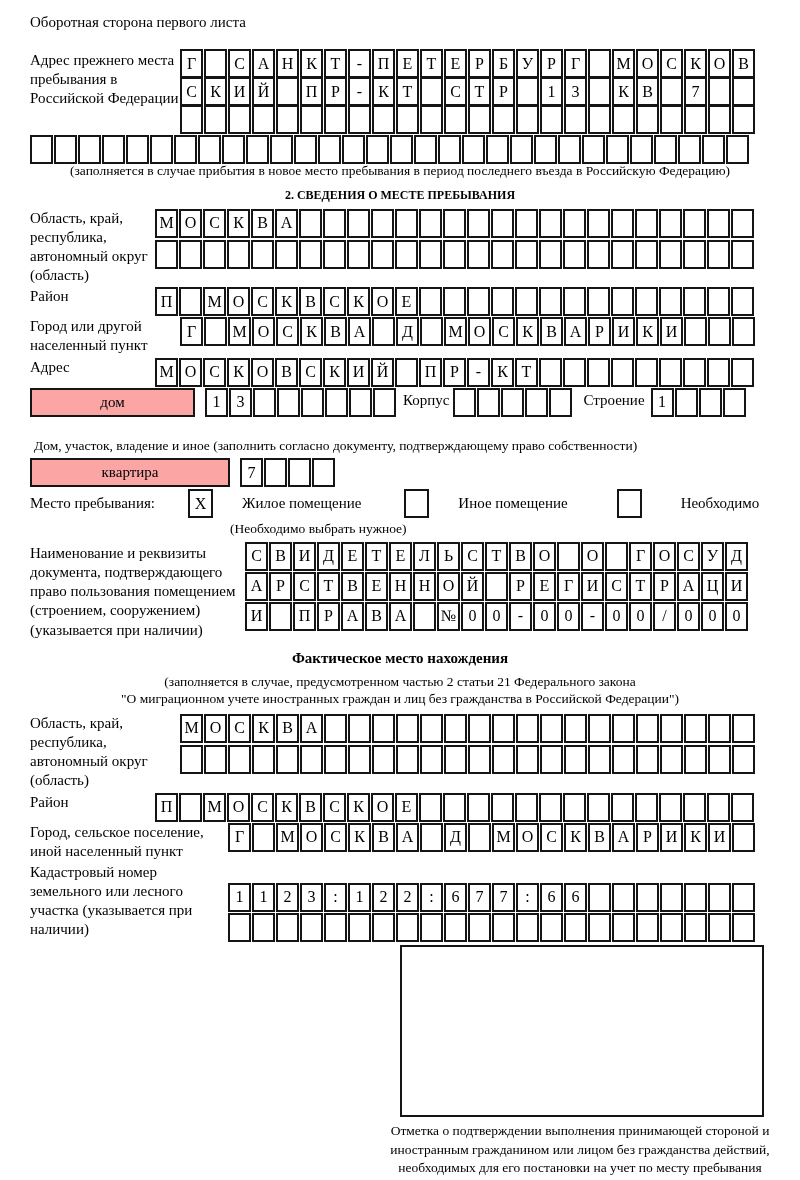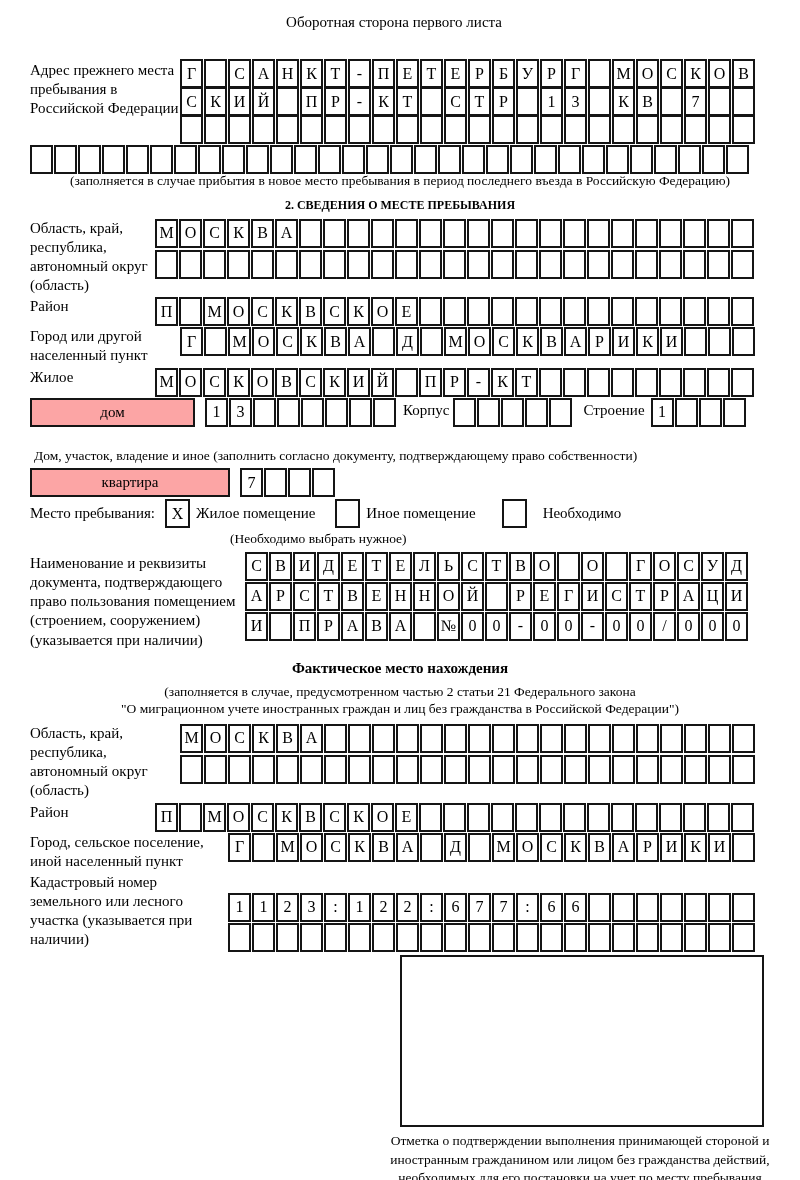--- a/index.html
+++ b/index.html
@@ -1,21 +1,21 @@
 <!DOCTYPE html>
 <html><head>
 <meta charset="utf-8">
 <style>
   html,body{margin:0;padding:0;background:#fff;}
   .page{
     width:800px;height:1180px;box-sizing:border-box;
     padding:14px 30px 0 30px;position:relative;overflow:hidden;
     font-family:"Liberation Serif", serif;color:#000;background:#fff;
   }
-  .side-note{text-align:center;font-size:15px;padding-right:12px;margin-bottom:28px;}
+  .side-note{text-align:left;font-size:15px;padding-right:12px;margin-bottom:18px;}
   .form-row{display:flex;align-items:flex-start;}
   .row-label{font-size:15px;line-height:1.28;flex-shrink:0;}
   .rows{display:flex;flex-direction:column;}
   .cellrow{display:flex;height:25px;margin-bottom:3px;}
   .cell{
     width:19px;height:25px;border:2px solid #151515;margin-right:1px;
     display:flex;align-items:center;justify-content:center;
     font-size:16px;font-family:"Liberation Serif", serif;background:#fff;
   }
   .note{font-size:13.5px;line-height:1.3;}
@@ -275,21 +275,21 @@
         <span class="cell">И</span>
         <span class="cell">К</span>
         <span class="cell">И</span>
         <span class="cell"></span>
         <span class="cell"></span>
         <span class="cell"></span>
       </div>
   </div>
 
   <div class="form-row mb2">
-    <div class="row-label" style="width:125px;">Жилое</div>
+    <div class="row-label" style="width:125px;">Адрес</div>
     <div class="cellrow">
         <span class="cell">М</span>
         <span class="cell">О</span>
         <span class="cell">С</span>
         <span class="cell">К</span>
         <span class="cell">О</span>
         <span class="cell">В</span>
         <span class="cell">С</span>
         <span class="cell">К</span>
         <span class="cell">И</span>
@@ -345,21 +345,21 @@
   <div class="form-row mb2">
     <div class="widebox" style="width:196px;margin-right:10px;">квартира</div>
     <div class="cellrow">
         <span class="cell">7</span>
         <span class="cell"></span>
         <span class="cell"></span>
         <span class="cell"></span>
       </div>
   </div>
 
-  <div class="form-row mb2" style="align-items:center;">
+  <div class="form-row mb2" style="align-items:center;gap:23px;">
     <div class="inline-label" style="margin-right:4px;">Место пребывания:</div>
     <div class="chkbox">X</div>
     <div class="inline-label" style="margin-right:14px;">Жилое помещение</div>
     <div class="chkbox"></div>
     <div class="inline-label" style="margin-right:20px;">Иное помещение</div>
     <div class="chkbox" style="margin-right:16px;"></div>
     <div class="inline-label">Необходимо</div>
   </div>
   <div class="note mb4" style="margin-left:200px;">(Необходимо выбрать нужное)</div>
 

